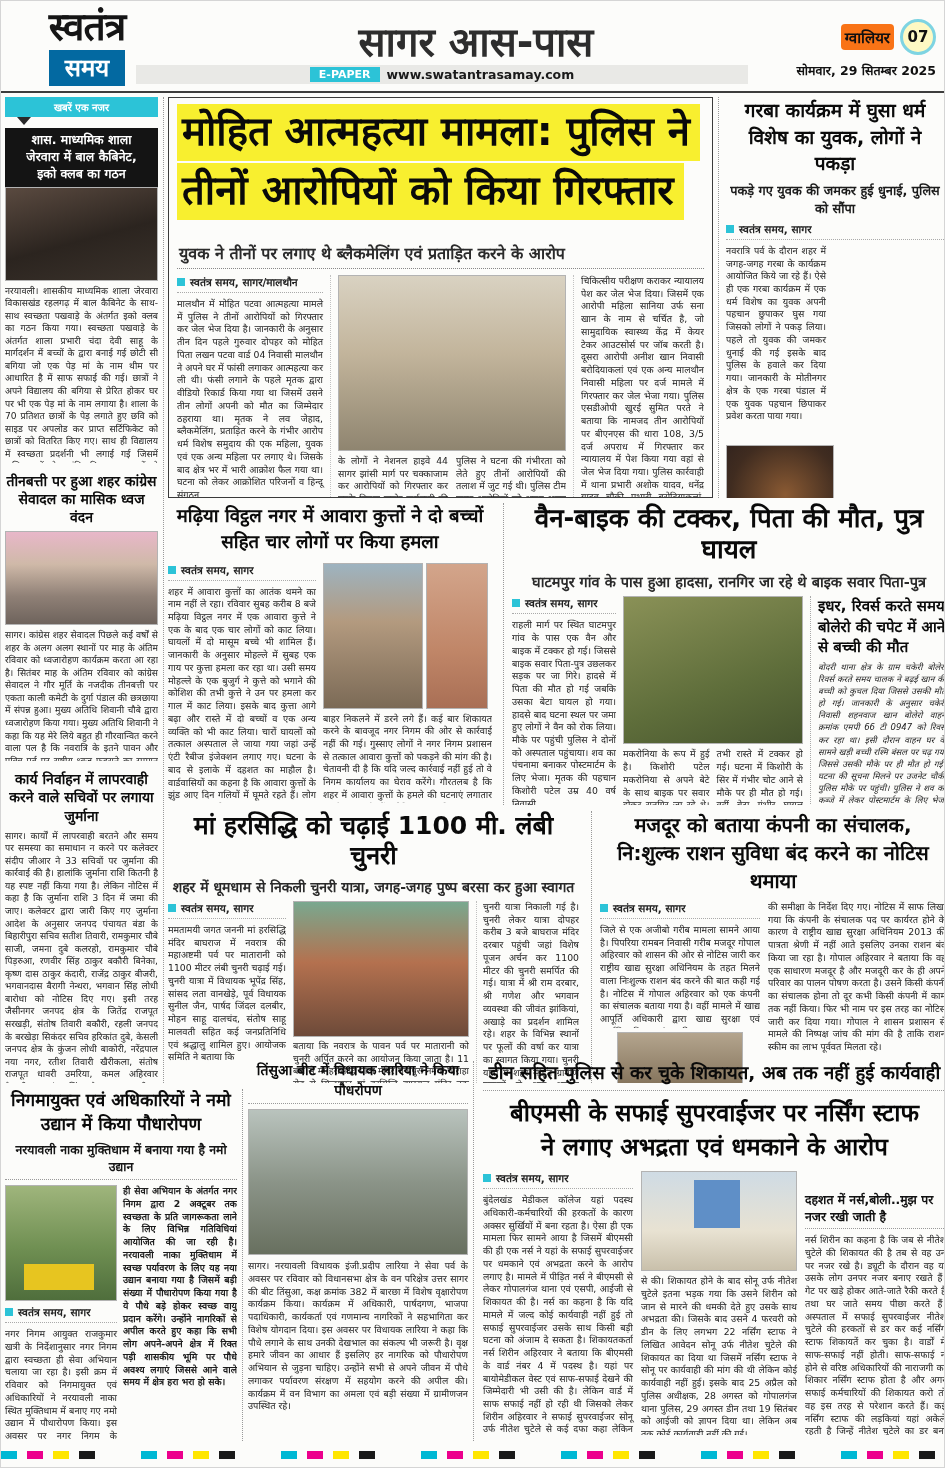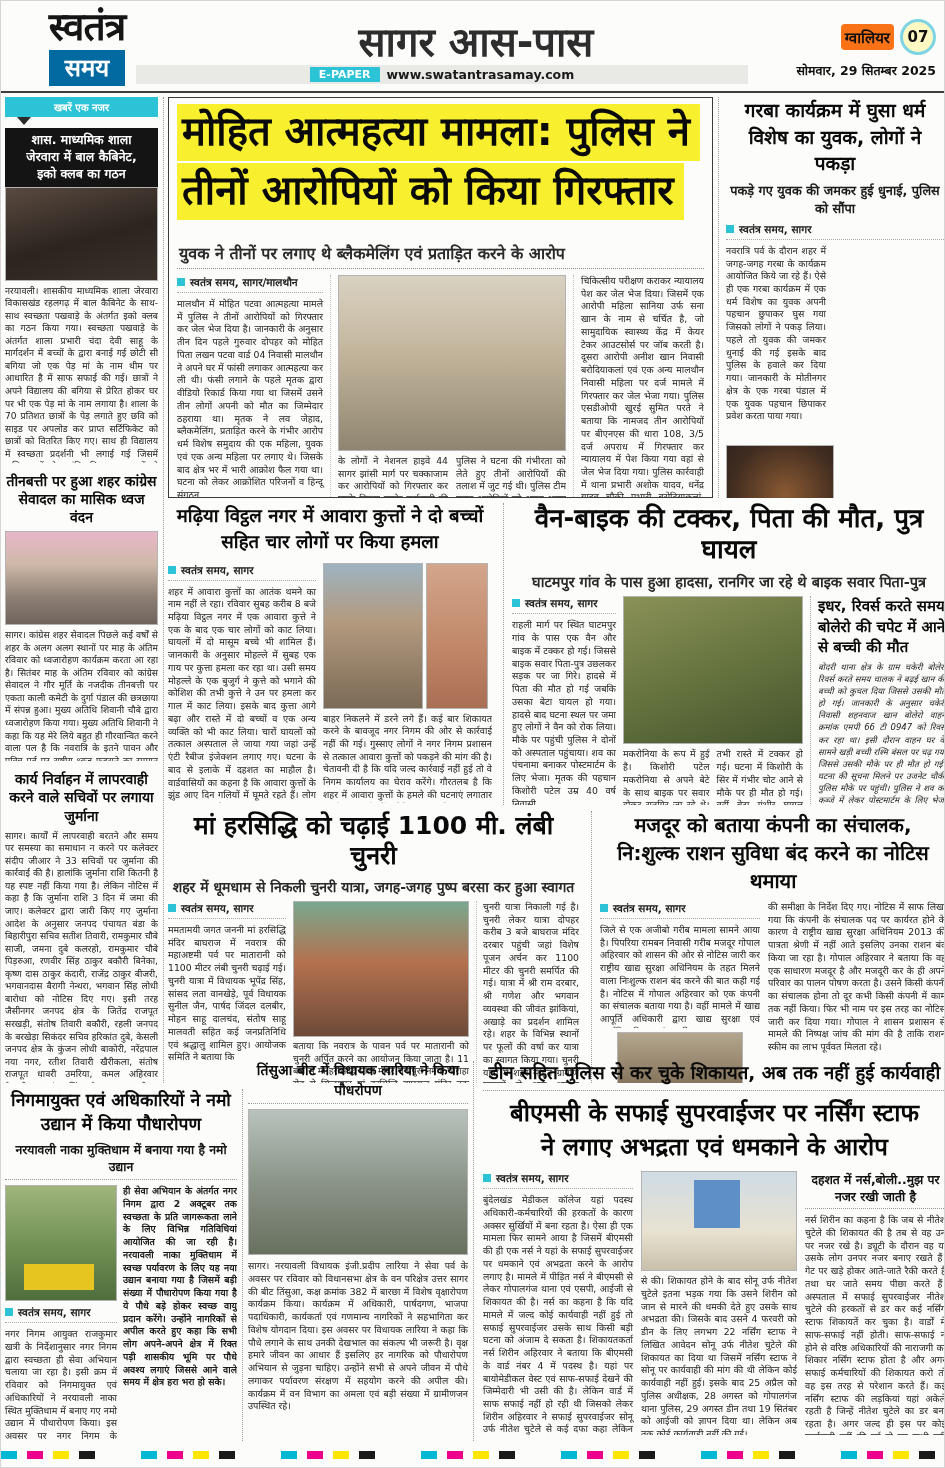--- a/index.html
+++ b/index.html
@@ -108,21 +108,21 @@
   
   .bmc{position:absolute;left:472px;top:1060px;width:473px;height:380px;border-left:1px dotted #999;padding-left:9px;box-sizing:border-box;overflow:hidden;}
   .bmc-kicker{font-size:18.5px;font-weight:bold;text-align:center;border-bottom:1px dotted #999;padding-bottom:5px;line-height:1.3;color:#0a0a0a;}
   .bmc-h{font-size:24px;font-weight:bold;text-align:center;line-height:1.4;margin:6px 0 7px;color:#070707;}
   .bmc-row{display:flex;gap:8px;height:264px;overflow:hidden;}
   .bmc-c1{width:150px;flex:none;}
   .bmc-mid{width:156px;flex:none;}
   .ph-bmc{height:100px;margin-bottom:4px;background:linear-gradient(180deg,#cfdbe4 0%,#e8e2d2 60%,#c9c0ab 100%);position:relative;}
   .ph-bmc:after{content:"";position:absolute;left:52px;top:8px;width:46px;height:48px;background:#5f8fc7;}
   .bmc-c3{flex:1;}
-  .bmc-c3-h{font-size:12.3px;font-weight:bold;border-bottom:1px dotted #999;margin-bottom:5px;padding-bottom:3px;text-align:center;color:#111;}
+  .bmc-c3-h{font-size:12.3px;font-weight:bold;border-bottom:1px dotted #999;margin-bottom:5px;padding-bottom:3px;text-align:left;color:#111;margin-top:20px;}
   
   .regbar{position:absolute;left:0;top:1450px;width:945px;height:8px;
     background:repeating-linear-gradient(90deg,#00b8d4 0 16px,transparent 16px 26px,#ec008c 26px 42px,transparent 42px 52px,#ffe600 52px 68px,transparent 68px 78px,#1a1a1a 78px 94px,transparent 94px 140px);}
 </style>
 </head>
 <body>
 
 <div class="page">
 
   <div>

